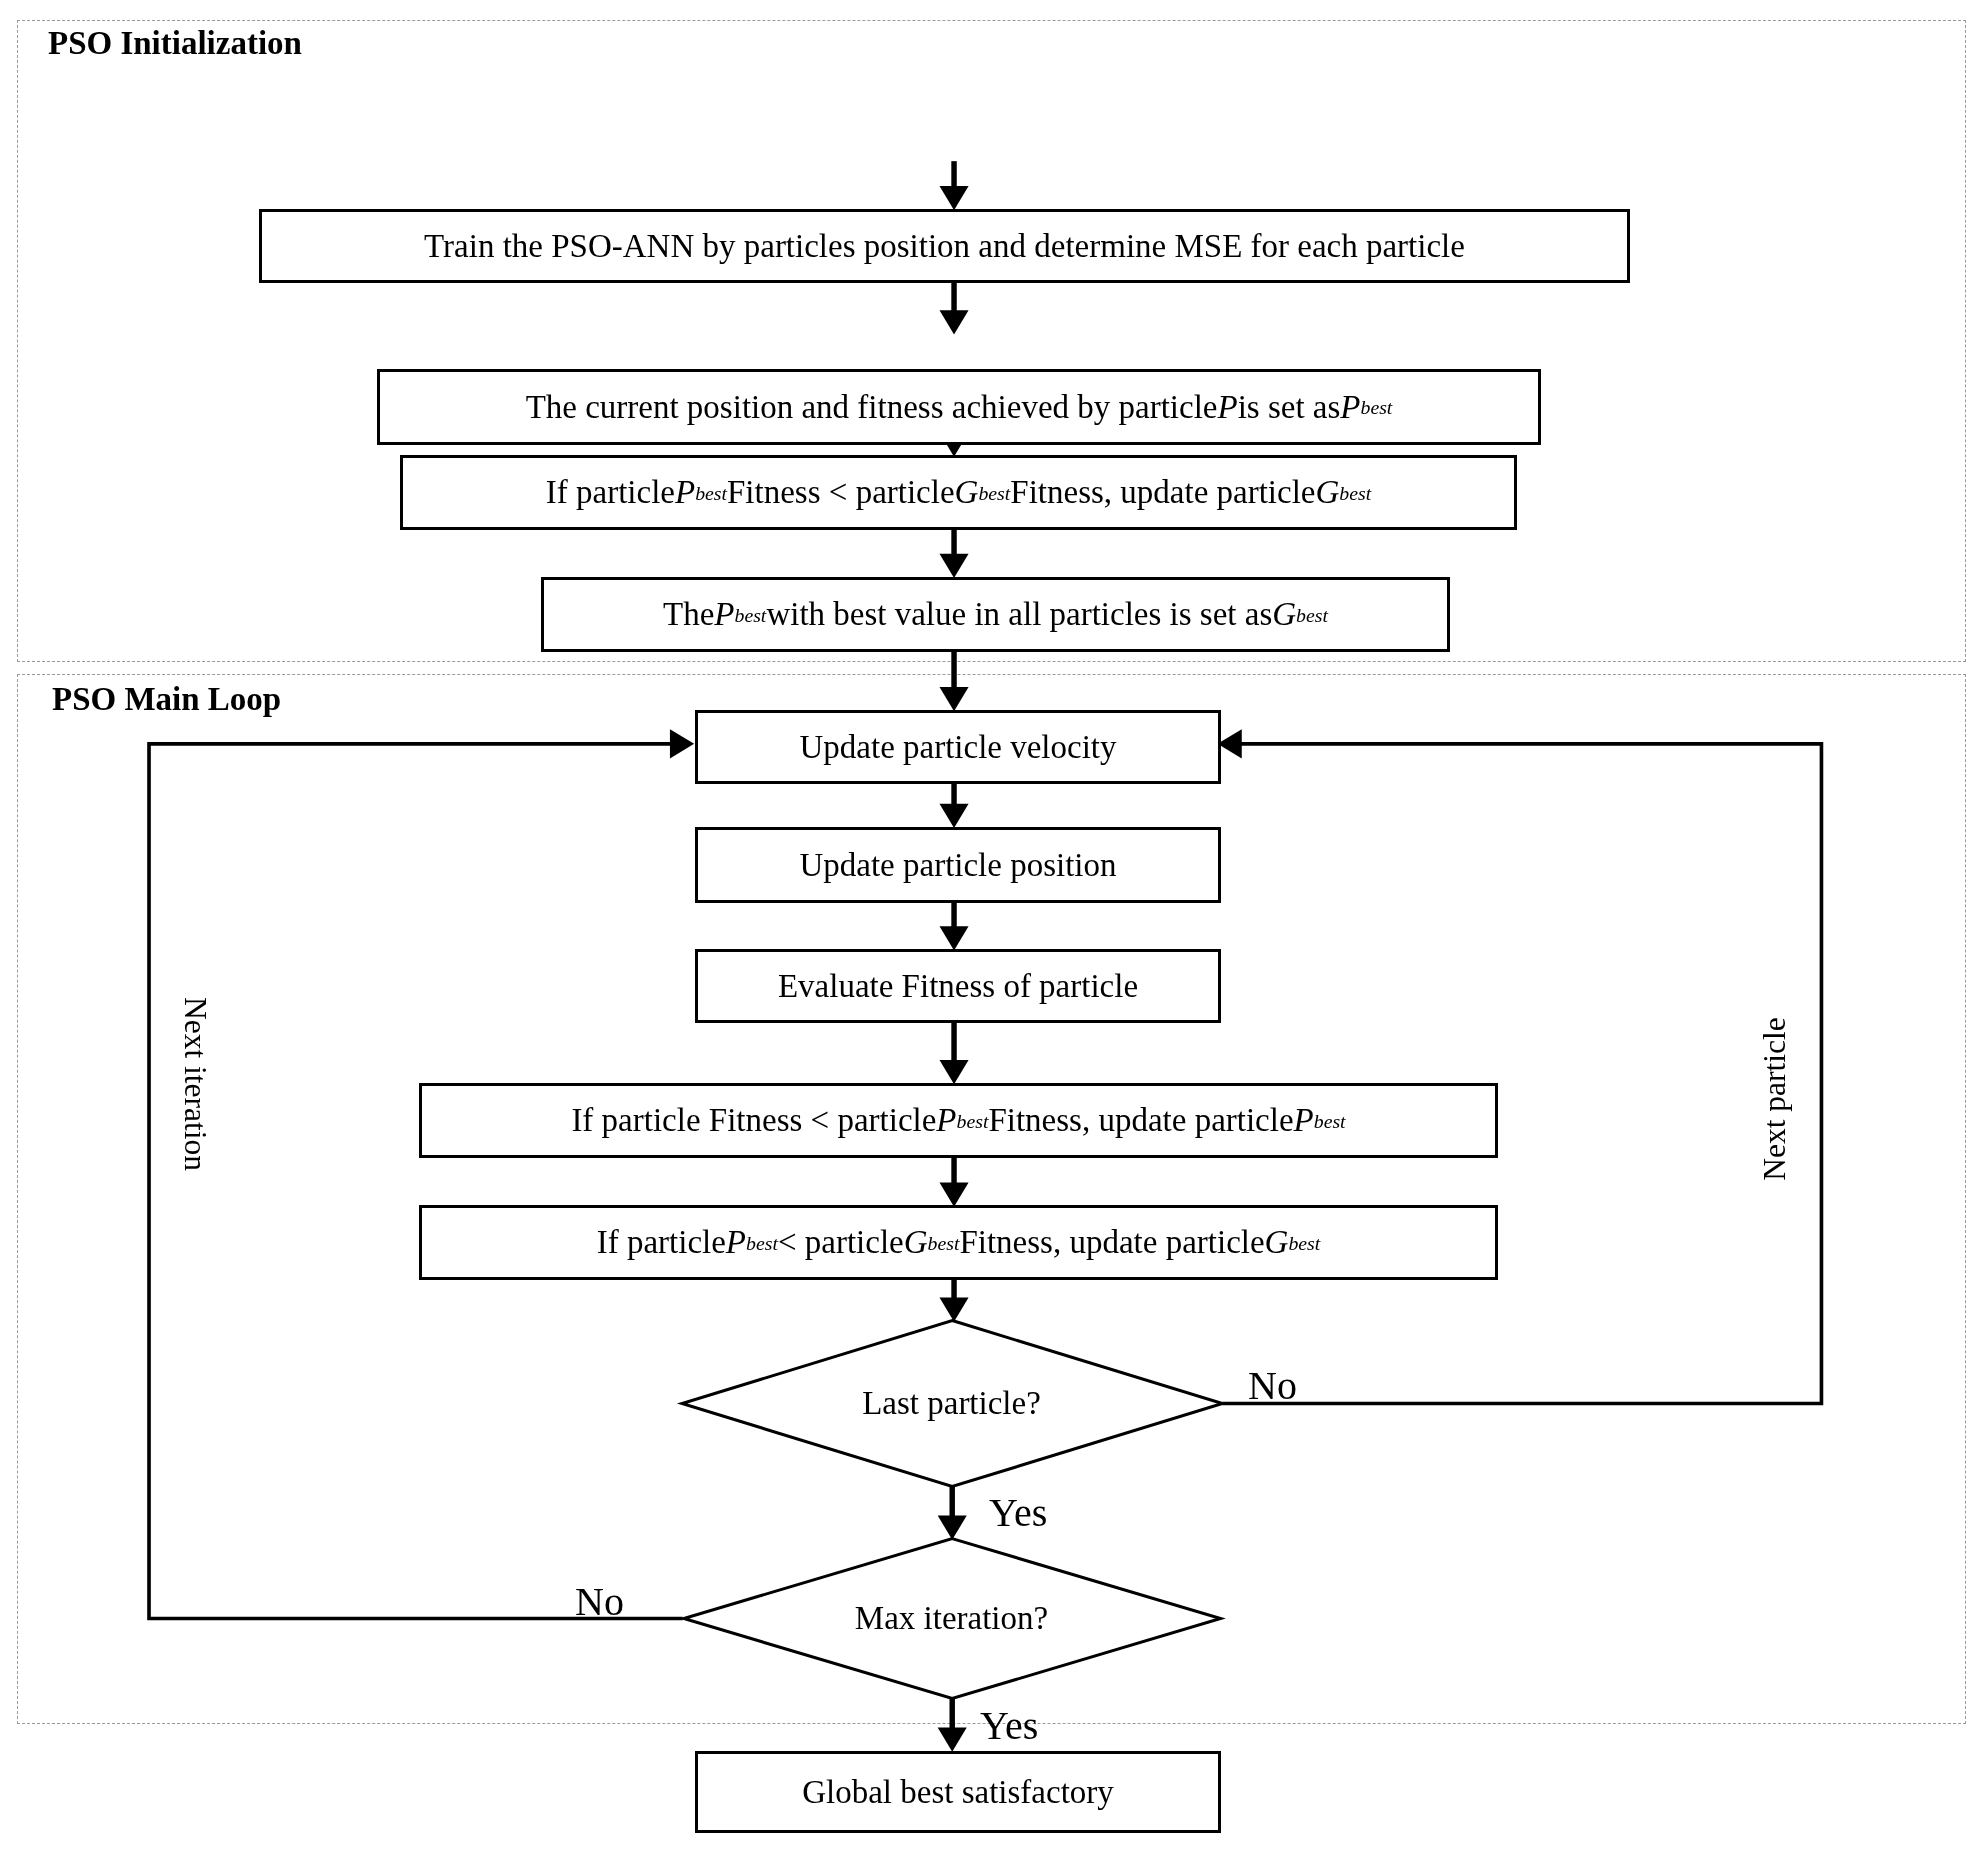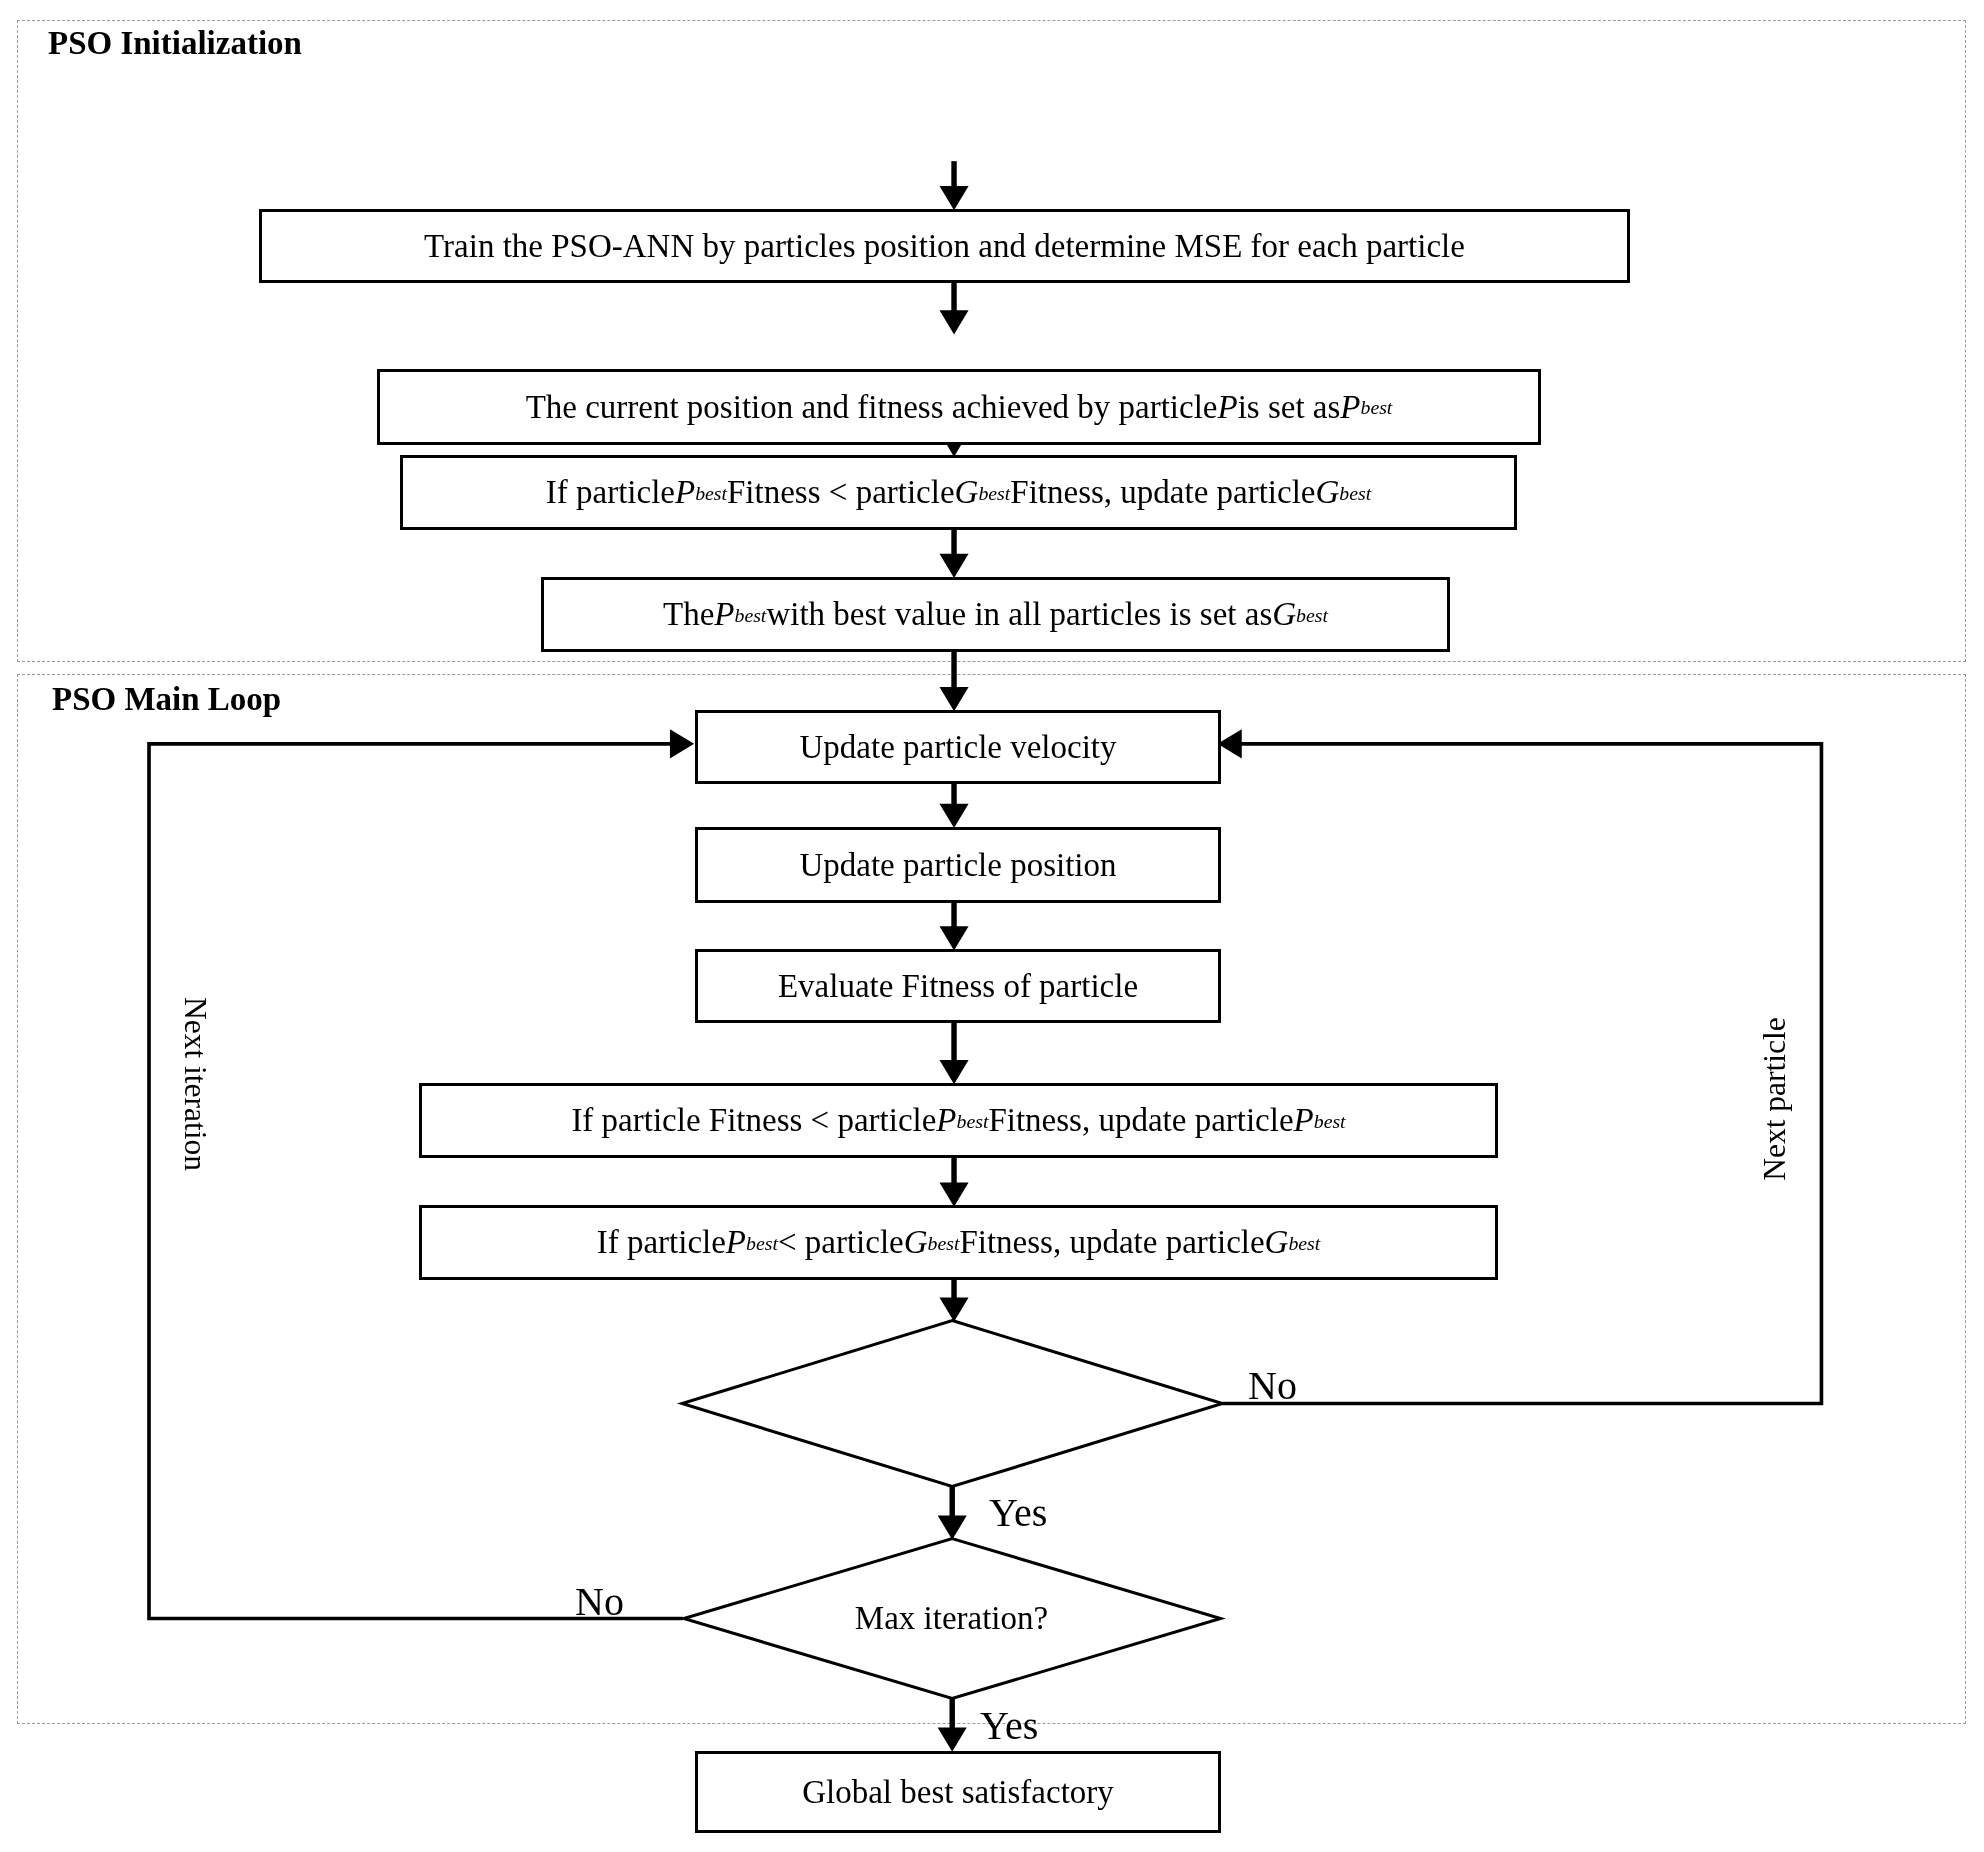--- a/index.html
+++ b/index.html
@@ -130,20 +130,21 @@
       <span class="vr">P</span>
       <sub class="vr">best</sub>
       <span> &lt; particle </span>
       <span class="vr">G</span>
       <sub class="vr">best</sub>
       <span> Fitness, update particle </span>
       <span class="vr">G</span>
       <sub class="vr">best</sub>
     </div>
 
+  <div class="dlabel" style="left:770px;top:1381px;width:363px;height:45px;">Last particle?</div>
   <div class="dlabel" style="left:770px;top:1596px;width:363px;height:45px;text-align:center;">Max iteration?</div>
 
   <div class="node" style="left:695px;top:1751px;width:520px;height:76px;text-align:right;">
       <span>Global best satisfactory</span>
     </div>
 
   <div class="edge-label" style="left:1248px;top:1362px;">No</div>
   <div class="edge-label" style="left:989px;top:1489px;">Yes</div>
   <div class="edge-label" style="left:575px;top:1578px;">No</div>
   <div class="edge-label" style="left:980px;top:1702px;">Yes</div>

